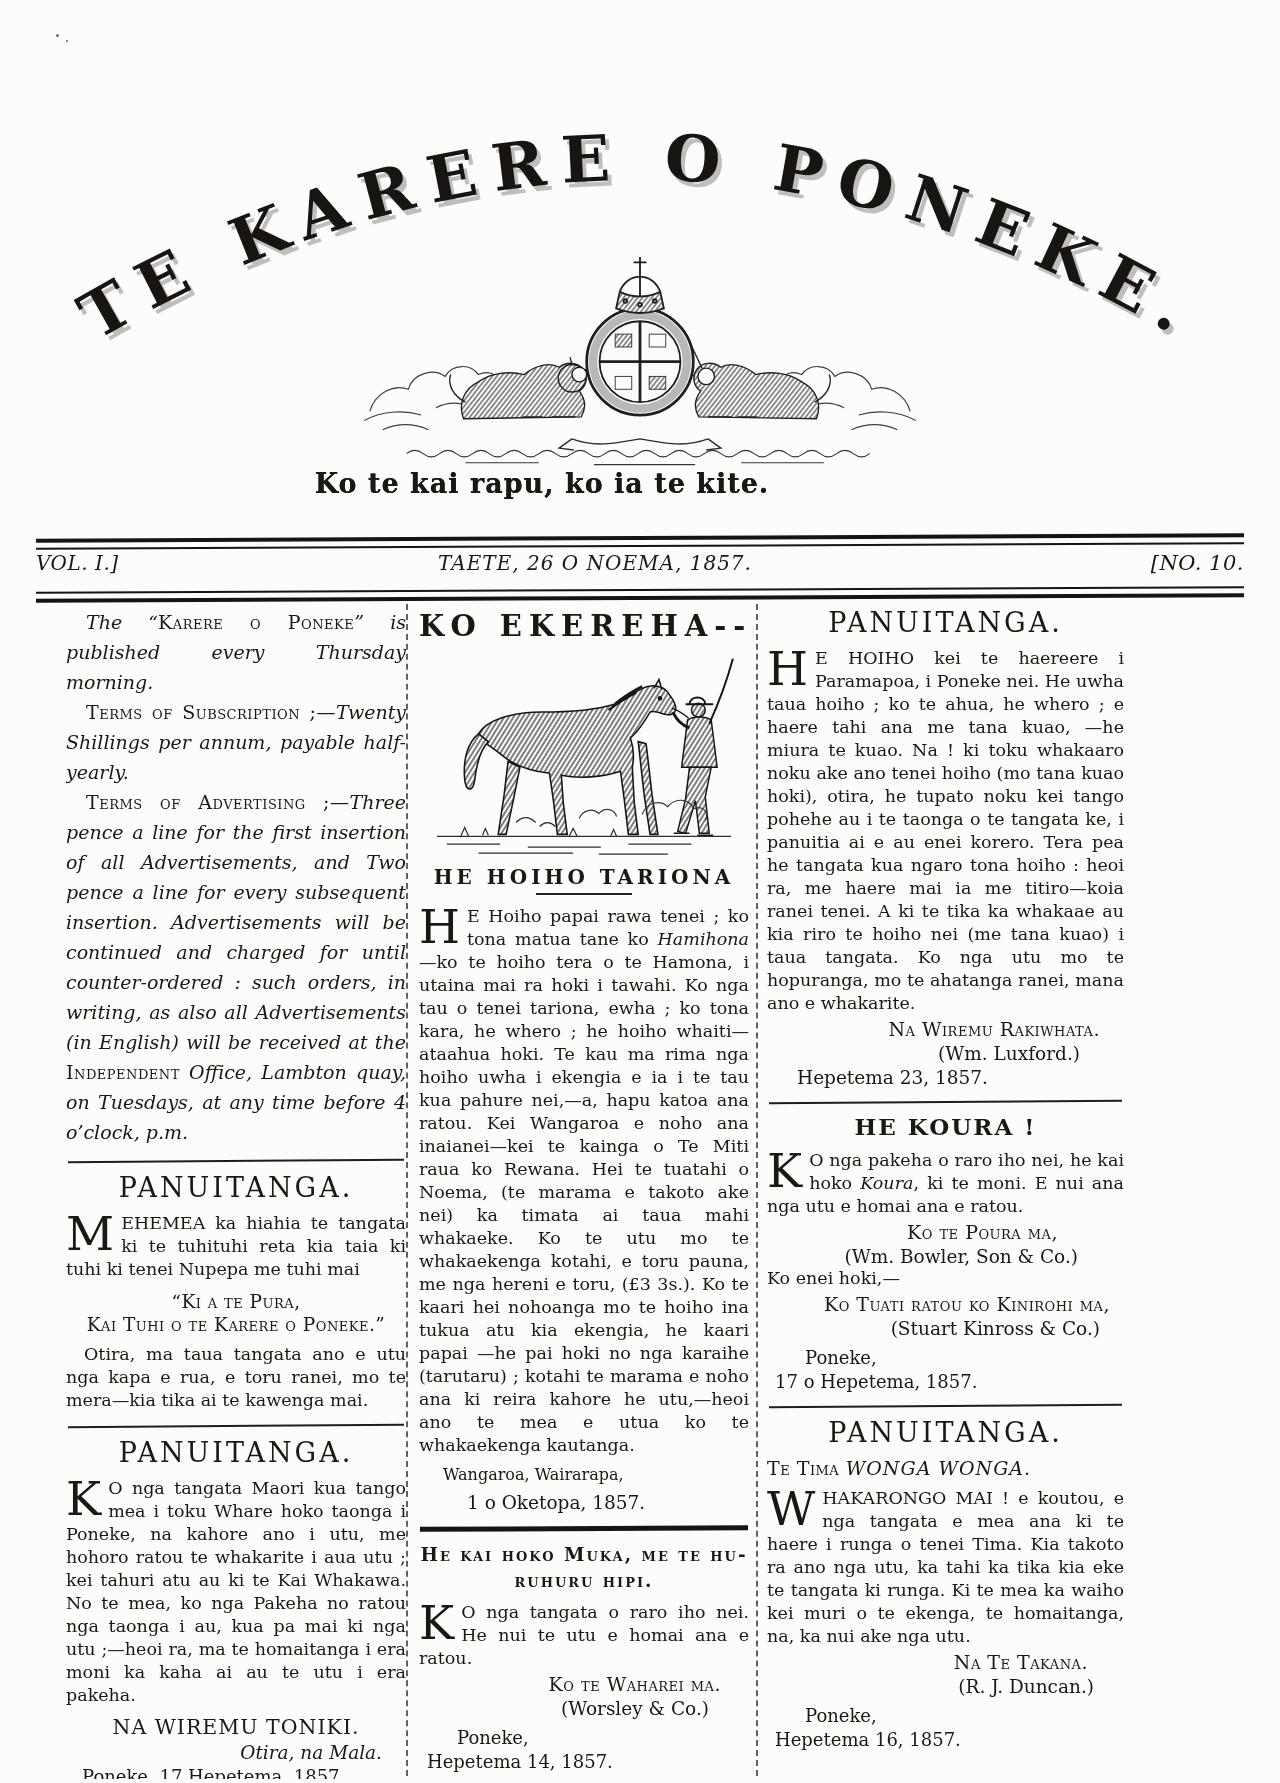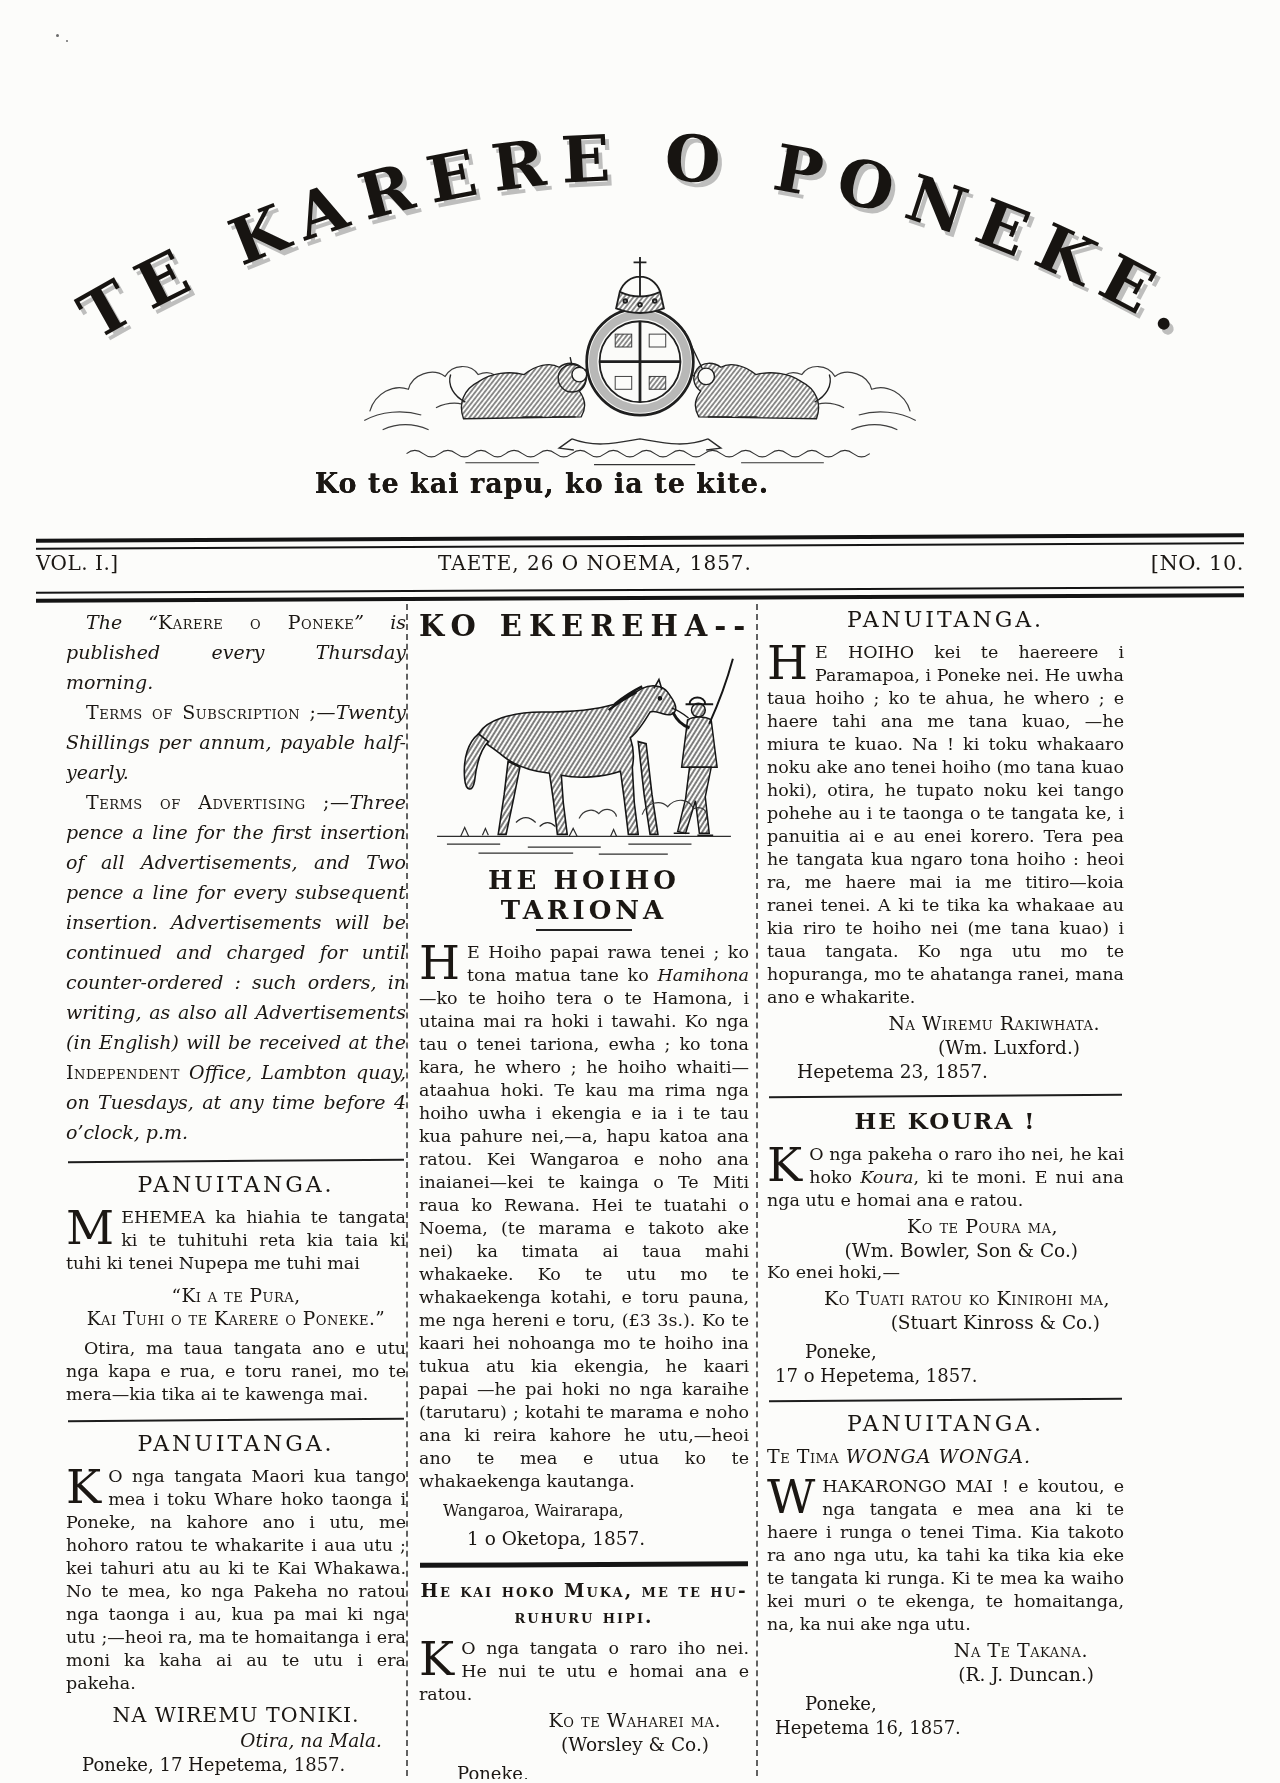--- a/index.html
+++ b/index.html
@@ -17,52 +17,52 @@
     font-size:27px;font-weight:bold;letter-spacing:1px;
     text-shadow:0 0 .6px #222;
   }
   .hrule{position:absolute;left:36px;width:1208px;background:#141414;transform:rotate(-0.25deg);}
   .r1{top:536px;height:4px;}
   .r2{top:545px;height:1.5px;}
   .r3{top:589px;height:2px;}
   .r4{top:596px;height:4px;}
   .vol-row{
     position:absolute;top:551px;left:36px;width:1208px;
-    display:flex;align-items:baseline;font-size:20px;letter-spacing:.5px;
+    display:flex;align-items:baseline;font-size:20px;letter-spacing:.5px;font-style:italic;
   }
   .vol-row .left{width:220px;text-align:left;}
   .vol-row .mid{flex:1;text-align:center;transform:translateX(-45px);letter-spacing:1px;}
   .vol-row .right{width:220px;text-align:right;font-size:21px;}
   
   .col{position:absolute;top:607px;height:1172px;overflow:hidden;text-align:justify;}
   #col1{left:66px;width:340px;}
   #col2{left:419px;width:330px;}
   #col3{left:767px;width:357px;}
   .colsep{position:absolute;top:604px;height:1172px;width:0;border-left:2px dashed #474747;opacity:.85;}
   .sep1{left:406px;} .sep2{left:756px;}
   
   .imprint{font-size:19px;line-height:30px;margin:0;text-indent:20px;font-style:italic;text-align:justify;}
   .sc{font-variant:small-caps;font-style:normal;letter-spacing:.5px;}
   .it{font-style:italic;}
   .rule{border:0;border-top:2px solid #1d1d1d;margin:13px 2px 10px;transform:rotate(-0.4deg);}
-  .heading{font-size:22px;font-weight:400;letter-spacing:3px;text-align:center;margin:6px 0 9px;}
+  .heading{font-size:27px;font-weight:400;letter-spacing:3px;text-align:center;margin:6px 0 9px;}
   .bodyp{font-size:17.5px;line-height:23px;margin:0 0 2px;text-align:justify;}
   .indent{text-indent:18px;}
   .dropcap{float:left;font-size:47px;line-height:39px;padding:2px 7px 0 0;font-weight:400;}
   .addr{font-size:18.5px;text-align:center;margin:10px 0 2px;}
   .addr2{font-size:18.5px;text-align:center;margin:0 0 8px;}
   .sig-center{font-size:20.5px;letter-spacing:1px;text-align:center;margin:8px 0 0;}
   .sig-right{font-size:18.5px;text-align:right;margin:3px 24px 0 0;}
   .sig-right2{font-size:18.5px;text-align:right;margin:3px 44px 0 0;}
   .place{font-size:18px;text-align:left;margin:8px 0 0 38px;}
   .dateline{font-size:18px;text-align:left;margin:3px 0 0 8px;}
   
   .ad-title{font-size:29px;font-weight:bold;letter-spacing:7px;text-align:center;margin:2px 0 4px;white-space:nowrap;}
   .illus{display:block;margin:0 auto;}
-  .caption{font-size:26px;letter-spacing:4px;text-align:center;margin:6px 0 4px;}
+  .caption{font-size:20px;letter-spacing:4px;text-align:center;margin:6px 0 4px;}
   .caption-rule{width:96px;border:0;border-top:2px solid #222;margin:0 auto 10px;}
   .thick-rule{height:5px;background:#151515;margin:13px 1px 11px;transform:rotate(-0.3deg);}
   .wool-h{font-size:18.5px;letter-spacing:2px;line-height:26px;text-align:center;margin:0 0 7px;font-variant:small-caps;}
   .koura-h{font-size:23px;letter-spacing:2px;text-align:center;margin:7px 0 9px;}
   .sub-h{font-size:19px;margin:0 0 8px;letter-spacing:1px;}
   svg{display:block;}
 </style>
 </head>
 <body>
 

